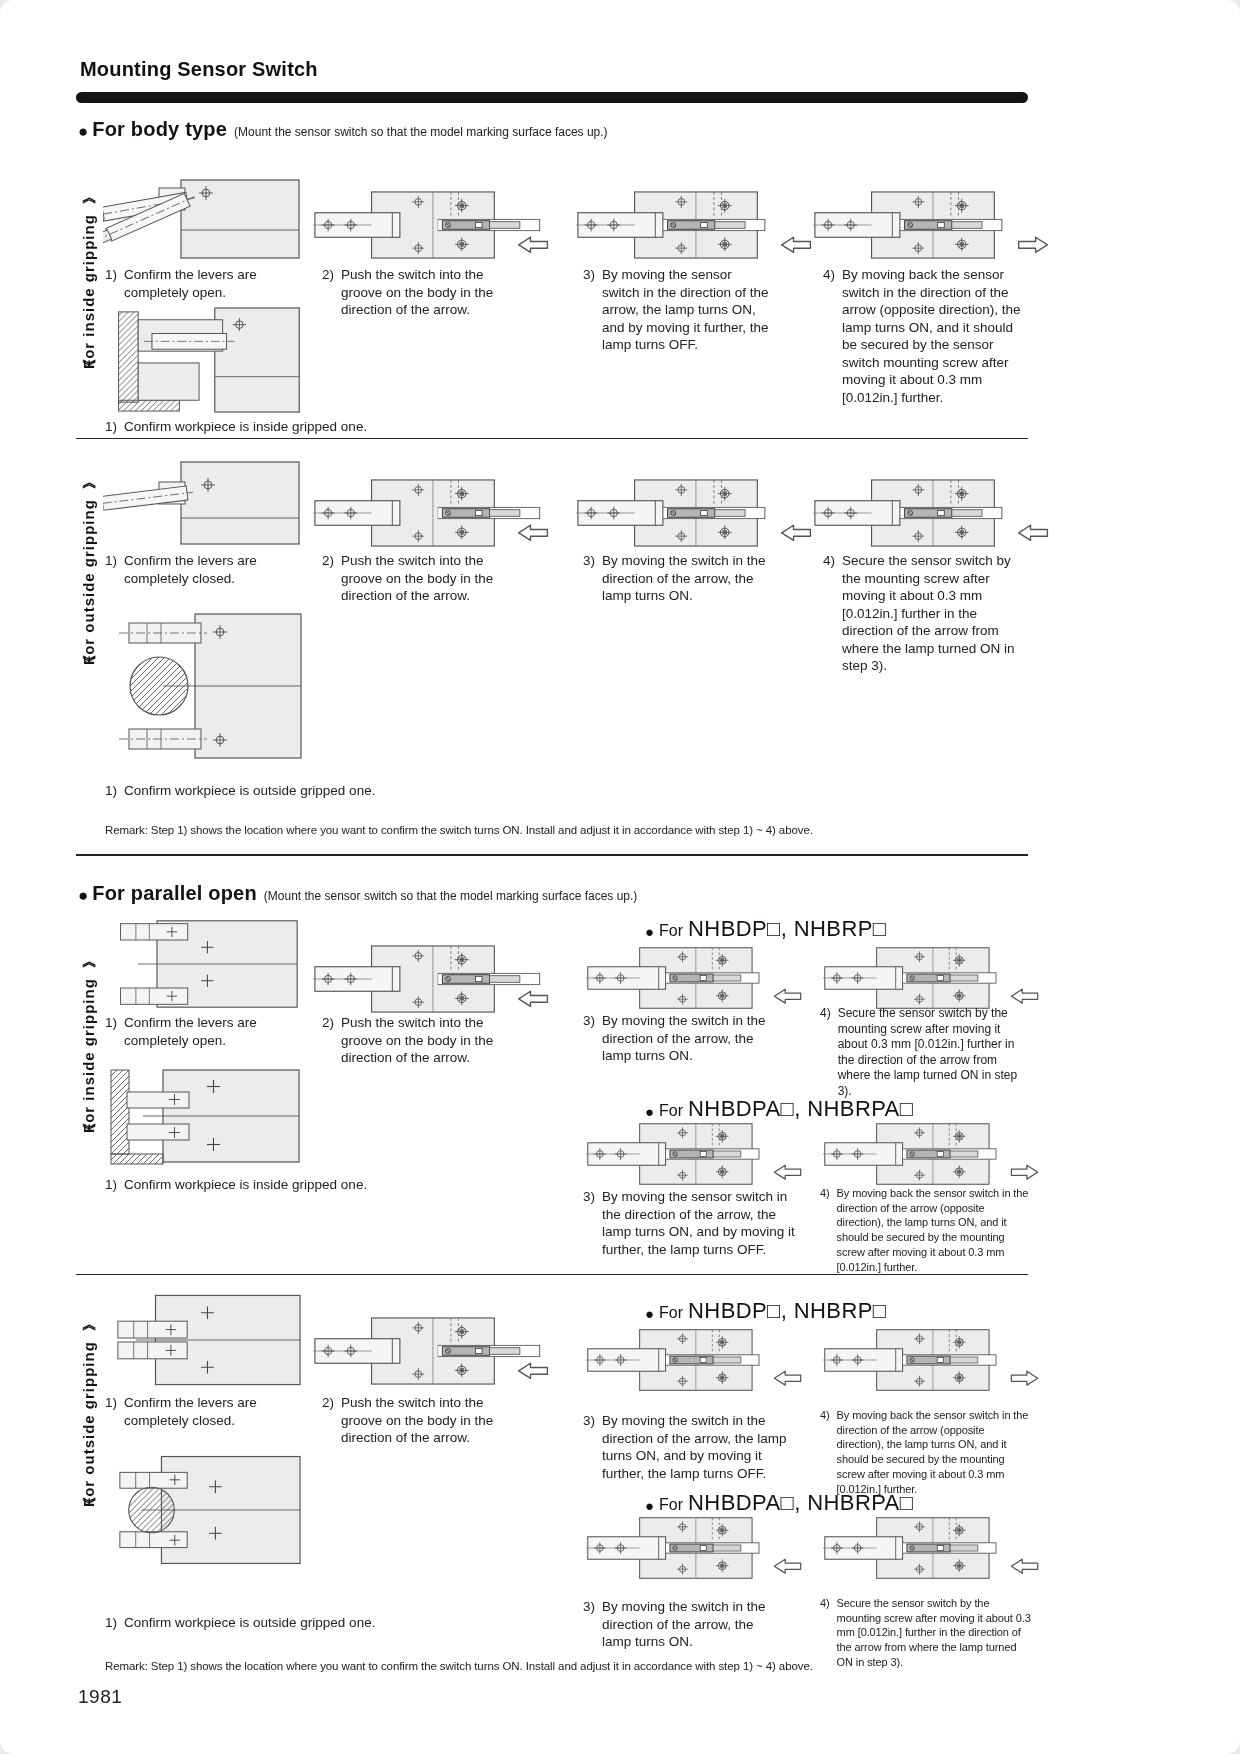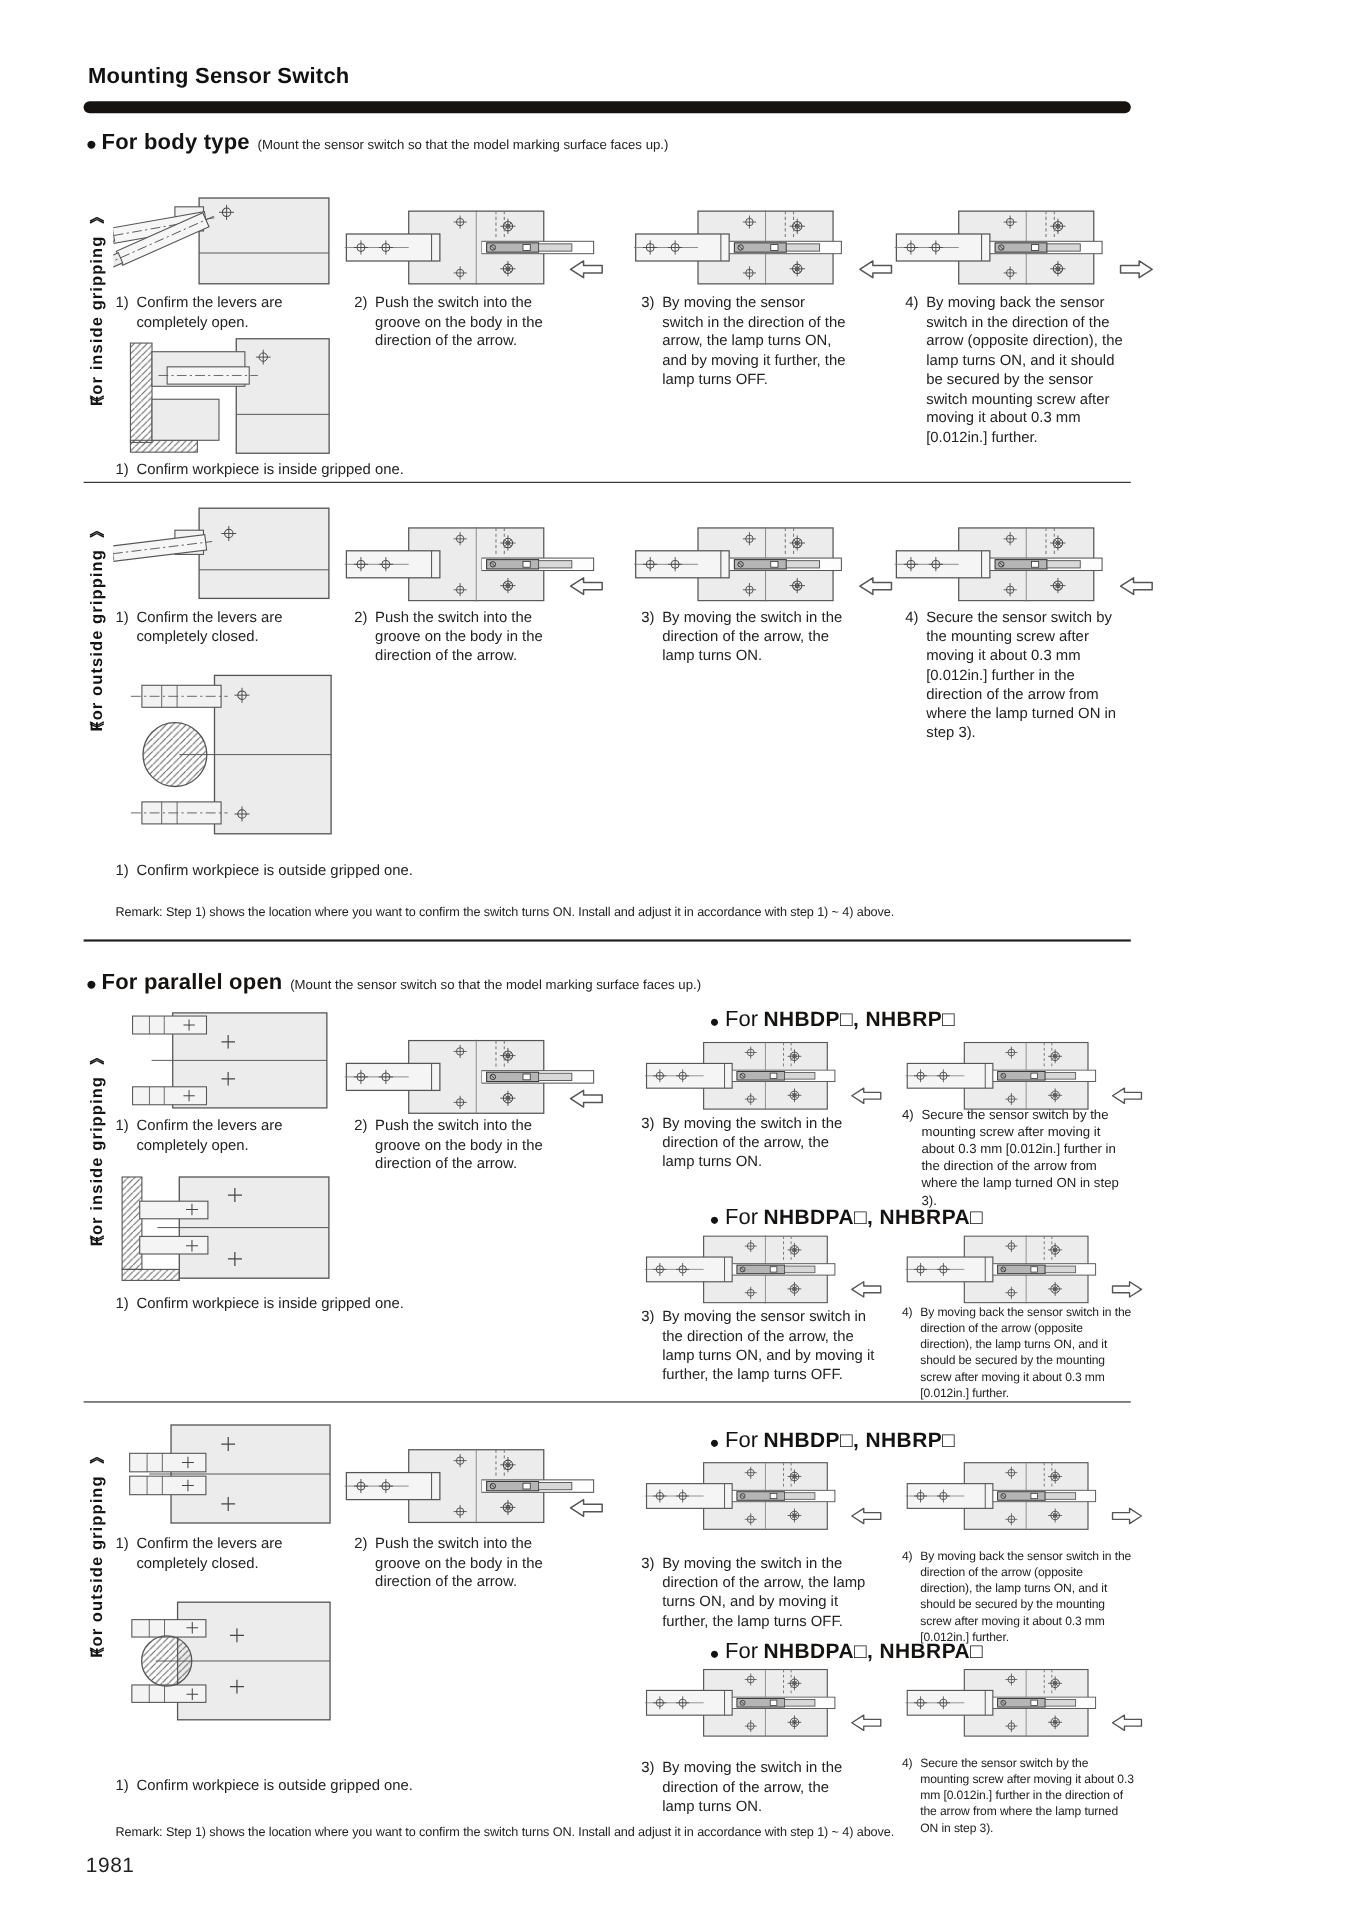--- a/index.html
+++ b/index.html
@@ -1,31 +1,31 @@
 <!DOCTYPE html>
 <html><head>
 <meta charset="utf-8">
 <style>
   html,body{margin:0;padding:0;background:#e9e9e9;}
   .page{
     position:relative;width:1240px;height:1754px;margin:0 auto;background:#ffffff;
-    font-family:"Liberation Sans","DejaVu Sans",sans-serif;color:#222;overflow:hidden;
+    font-family:"Liberation Sans","DejaVu Sans",sans-serif;color:#222;overflow:hidden;border-radius:13px;
   }
   .abs{position:absolute;}
   .title{font-size:20px;font-weight:700;color:#111;letter-spacing:.2px;}
   .rule{background:#151210;border-radius:6px;}
   .thinline{background:#222;}
   .sec-head{display:flex;align-items:baseline;gap:4px;white-space:nowrap;}
   .bullet{font-size:17px;color:#151210;line-height:1;position:relative;top:1px;}
   .h1{font-size:20px;font-weight:700;color:#151210;letter-spacing:.2px;}
   .note{font-size:12px;color:#222;margin-left:3px;}
   .model-head{display:flex;align-items:baseline;gap:5px;white-space:nowrap;}
   .bullet2{font-size:15px;color:#151210;line-height:1;position:relative;top:1px;}
-  .mh-pre{font-size:20px;color:#151210;}
-  .mh-models{font-size:19px;font-weight:700;color:#151210;letter-spacing:.4px;}
+  .mh-pre{font-size:16px;color:#151210;}
+  .mh-models{font-size:22px;font-weight:400;color:#151210;letter-spacing:.4px;}
   .vlabel{
     width:22px;display:flex;align-items:center;justify-content:center;
     writing-mode:vertical-rl;transform:rotate(180deg);
     font-weight:700;font-size:15px;color:#151210;letter-spacing:1px;white-space:nowrap;
   }
   .step{display:flex;gap:7px;font-size:13.5px;line-height:1.3;color:#222;}
   .step .n{flex:0 0 auto;}
   .step .t{flex:1 1 auto;}
   .semi{font-size:12px;line-height:1.3;}
   .cond{font-size:11px;line-height:1.34;letter-spacing:-.1px;}

